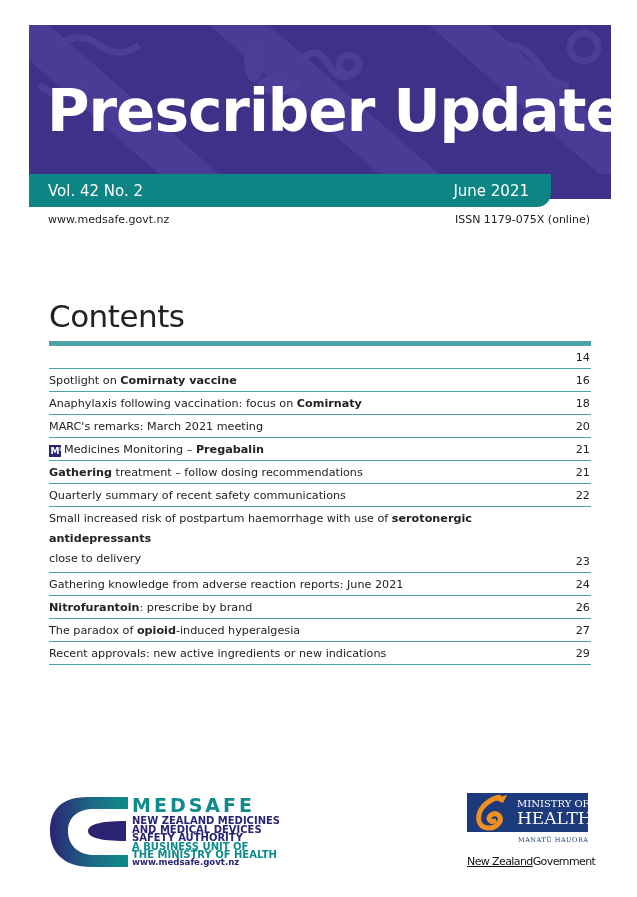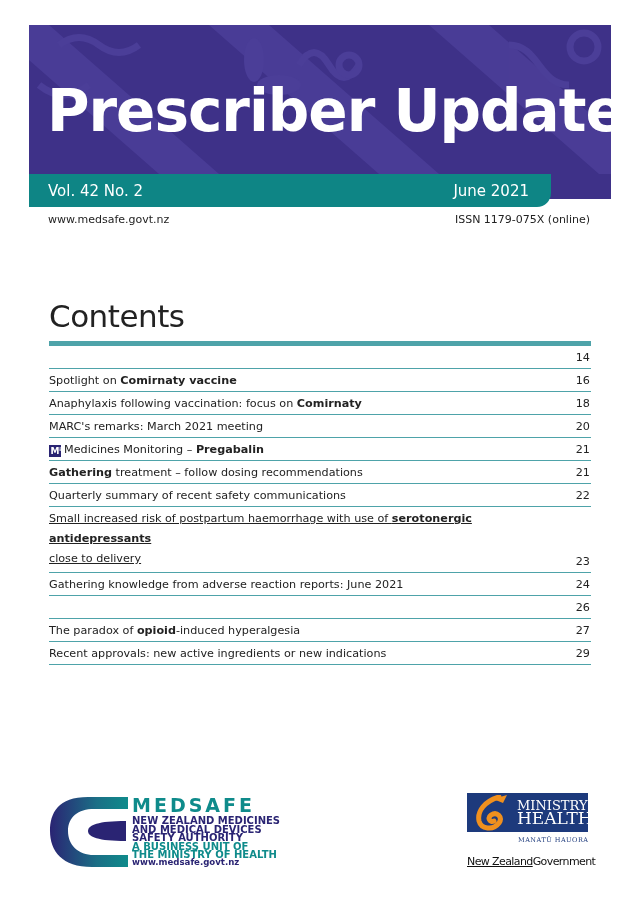--- a/index.html
+++ b/index.html
@@ -60,21 +60,21 @@
       font-size: 19px; font-weight: bold; letter-spacing: 3px; font-family: "DejaVu Sans", sans-serif;
     }
     .medsafe-lines { position: absolute; left: 132px; top: 817px; font-size: 10px; font-weight: bold; line-height: 8.5px; }
     .medsafe-lines .navy { color: #2a2473; }
     .medsafe-lines .teal { color: #0f8b8b; }
     .medsafe-url { position: absolute; left: 132px; top: 857px; font-size: 8.6px; font-weight: bold; color: #2a2473; }
 
     .moh-box {
       position: absolute; left: 467px; top: 793px; width: 121px; height: 39px; background: #1d3a7c;
     }
-    .moh-text1 { position: absolute; left: 50px; top: 5px; color: #fff; font-family: "DejaVu Serif", serif; font-size: 13px; white-space: nowrap; }
+    .moh-text1 { position: absolute; left: 50px; top: 5px; color: #fff; font-family: "DejaVu Serif", serif; font-size: 10px; white-space: nowrap; }
     .moh-text2 { position: absolute; left: 50px; top: 15px; color: #fff; font-family: "DejaVu Serif", serif; font-size: 17px; white-space: nowrap; }
     .moh-sub { position: absolute; left: 518px; top: 836px; font-family: "DejaVu Serif", serif; font-size: 6.5px; color: #1d3a7c; letter-spacing: 0.5px; }
     .nzgov { position: absolute; left: 467px; top: 855px; font-size: 11px; color: #111; letter-spacing: -0.6px; }
     .nzgov .ul { text-decoration: underline; margin-top: 10px; }
   </style>
 </head>
 <body>
 
 <div class="banner">
   <svg class="pattern" width="582" height="149">
@@ -132,28 +132,29 @@
   </div>
   <div class="toc-row">
     <span class="title"><b>Gathering</b><span> treatment – follow dosing recommendations</span></span>
     <span class="page">21</span>
   </div>
   <div class="toc-row">
     <span class="title"><span>Quarterly summary of recent safety communications</span></span>
     <span class="page">22</span>
   </div>
   <div class="toc-row tall">
-    <span class="title" style="line-height:20px;margin-top:-3px;text-decoration:underline;"><span>Small increased risk of postpartum haemorrhage with use of </span><b>serotonergic antidepressants</b><br><span>close to delivery</span></span>
+    <span class="title" style="line-height:20px;margin-top:-3px;"><span>Small increased risk of postpartum haemorrhage with use of </span><b>serotonergic antidepressants</b><br><span>close to delivery</span></span>
     <span class="page">23</span>
   </div>
   <div class="toc-row">
     <span class="title"><span>Gathering knowledge from adverse reaction reports: June 2021</span></span>
     <span class="page">24</span>
   </div>
   <div class="toc-row">
+    <span class="title"><b>Nitrofurantoin</b><span>: prescribe by brand</span></span>
     <span class="page">26</span>
   </div>
   <div class="toc-row">
     <span class="title"><span>The paradox of </span><b>opioid</b><span>-induced hyperalgesia</span></span>
     <span class="page">27</span>
   </div>
   <div class="toc-row">
     <span class="title"><span>Recent approvals: new active ingredients or new indications</span></span>
     <span class="page">29</span>
   </div>

